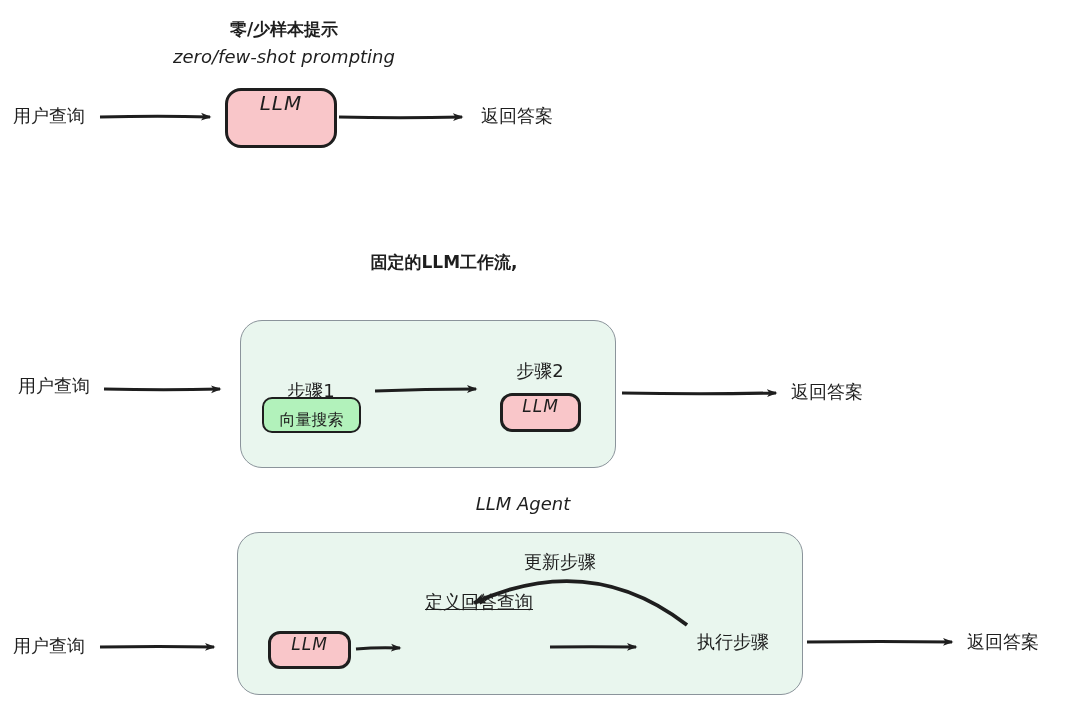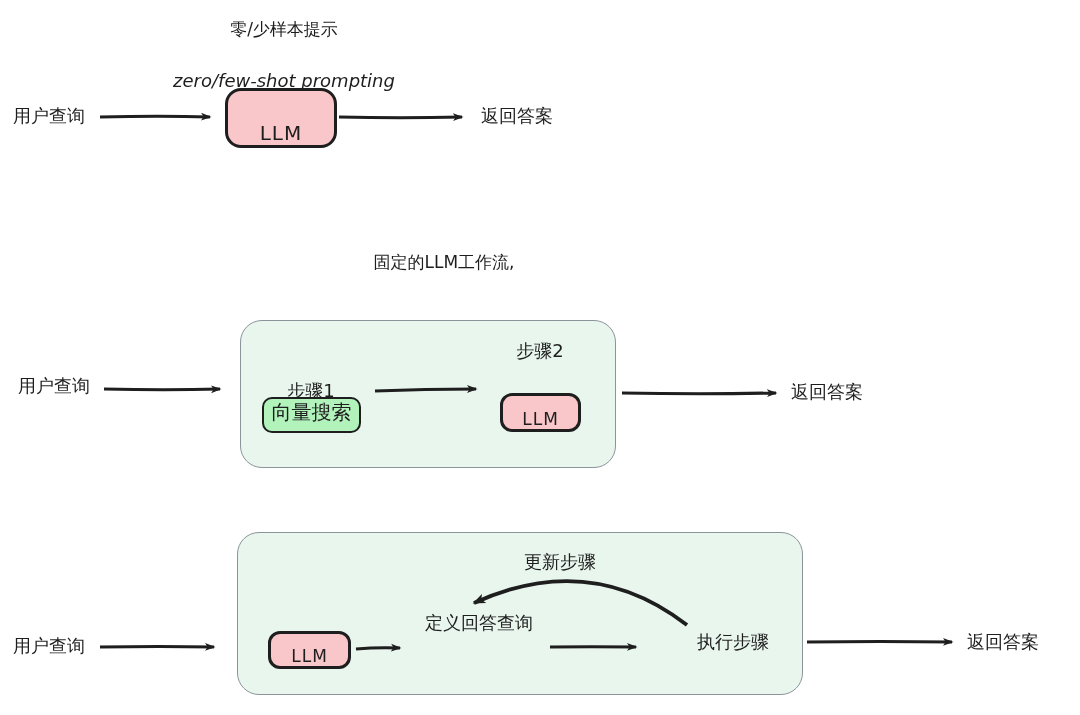--- a/index.html
+++ b/index.html
@@ -21,39 +21,40 @@
     overflow:hidden;
   }
   .label{
     position:absolute;
     font-size:18px;
     line-height:21px;
     white-space:nowrap;
     color:var(--ink);
   }
   .centered{text-align:center;white-space:normal;}
-  .title-zh{font-size:17px;font-weight:400;}
-  .title-en{font-size:18px;font-style:italic;margin-top:24px;}
+  .title-zh{font-size:17px;font-weight:700;}
+  .title-en{font-size:18px;font-style:italic;}
   .box{
     position:absolute;
-    display:flex;align-items:flex-end;justify-content:center;
+    display:flex;align-items:flex-start;justify-content:center;
     background:var(--pink);
     border:3.2px solid var(--ink);
     border-radius:16px;
+    font-style:italic;
     font-size:20px;
     letter-spacing:1px;
   }
   .box.small{border-radius:12px;font-size:17px;}
   .toolbox{
     position:absolute;
-    display:flex;align-items:flex-start;justify-content:center;
+    display:flex;align-items:flex-end;justify-content:center;
     background:var(--green);
     border:2.2px solid var(--ink);
     border-radius:10px;
-    font-size:20px;
+    font-size:16px;
   }
   .container{
     position:absolute;
     background:var(--mint);
     border:1.6px solid var(--gray-border);
     border-radius:22px;
   }
   svg.arrows{position:absolute;left:0;top:0;z-index:3;pointer-events:none;}
   .arrow{stroke:var(--ink);fill:none;}
   .arrowhead{fill:var(--ink);}
@@ -104,37 +105,38 @@
 
   <div class="container z2" style="left:240px;top:320px;width:376px;height:148px;"></div>
 
   <div class="label" style="left:18px;top:375px;">用户查询</div>
 
   <div class="label centered z4" style="left:261px;top:380px;width:100px;">步骤1</div>
   <div class="toolbox z4" style="left:262px;top:397px;width:99px;height:36px;">
     <span>向量搜索</span>
   </div>
 
-  <div class="label centered z4" style="left:490px;top:340px;width:100px;">步骤2</div>
+  <div class="label centered z4" style="left:490px;top:360px;width:100px;">步骤2</div>
   <div class="box small z4" style="left:500px;top:393px;width:81px;height:39px;">
     <span>LLM</span>
   </div>
 
   <div class="label" style="left:791px;top:381px;">返回答案</div>
 
+  <div class="label centered title-en" style="left:423px;top:493px;width:200px;">LLM Agent</div>
 
   <div class="container z2" style="left:237px;top:532px;width:566px;height:163px;"></div>
 
   <div class="label" style="left:13px;top:635px;">用户查询</div>
 
   <div class="box small z4" style="left:268px;top:631px;width:83px;height:38px;">
     <span>LLM</span>
   </div>
 
-  <div class="label centered z4" style="left:408px;top:610px;width:142px;line-height:25px;">
+  <div class="label centered z4" style="left:408px;top:589px;width:142px;line-height:25px;text-decoration:underline;">
     <span style="display:block">定义回答查询</span>
   </div>
 
   <div class="label z4" style="left:656px;top:631px;margin-left:41px;">执行步骤</div>
 
   <div class="label z4" style="left:524px;top:551px;">更新步骤</div>
 
   <div class="label" style="left:967px;top:631px;">返回答案</div>
 
 </div>

